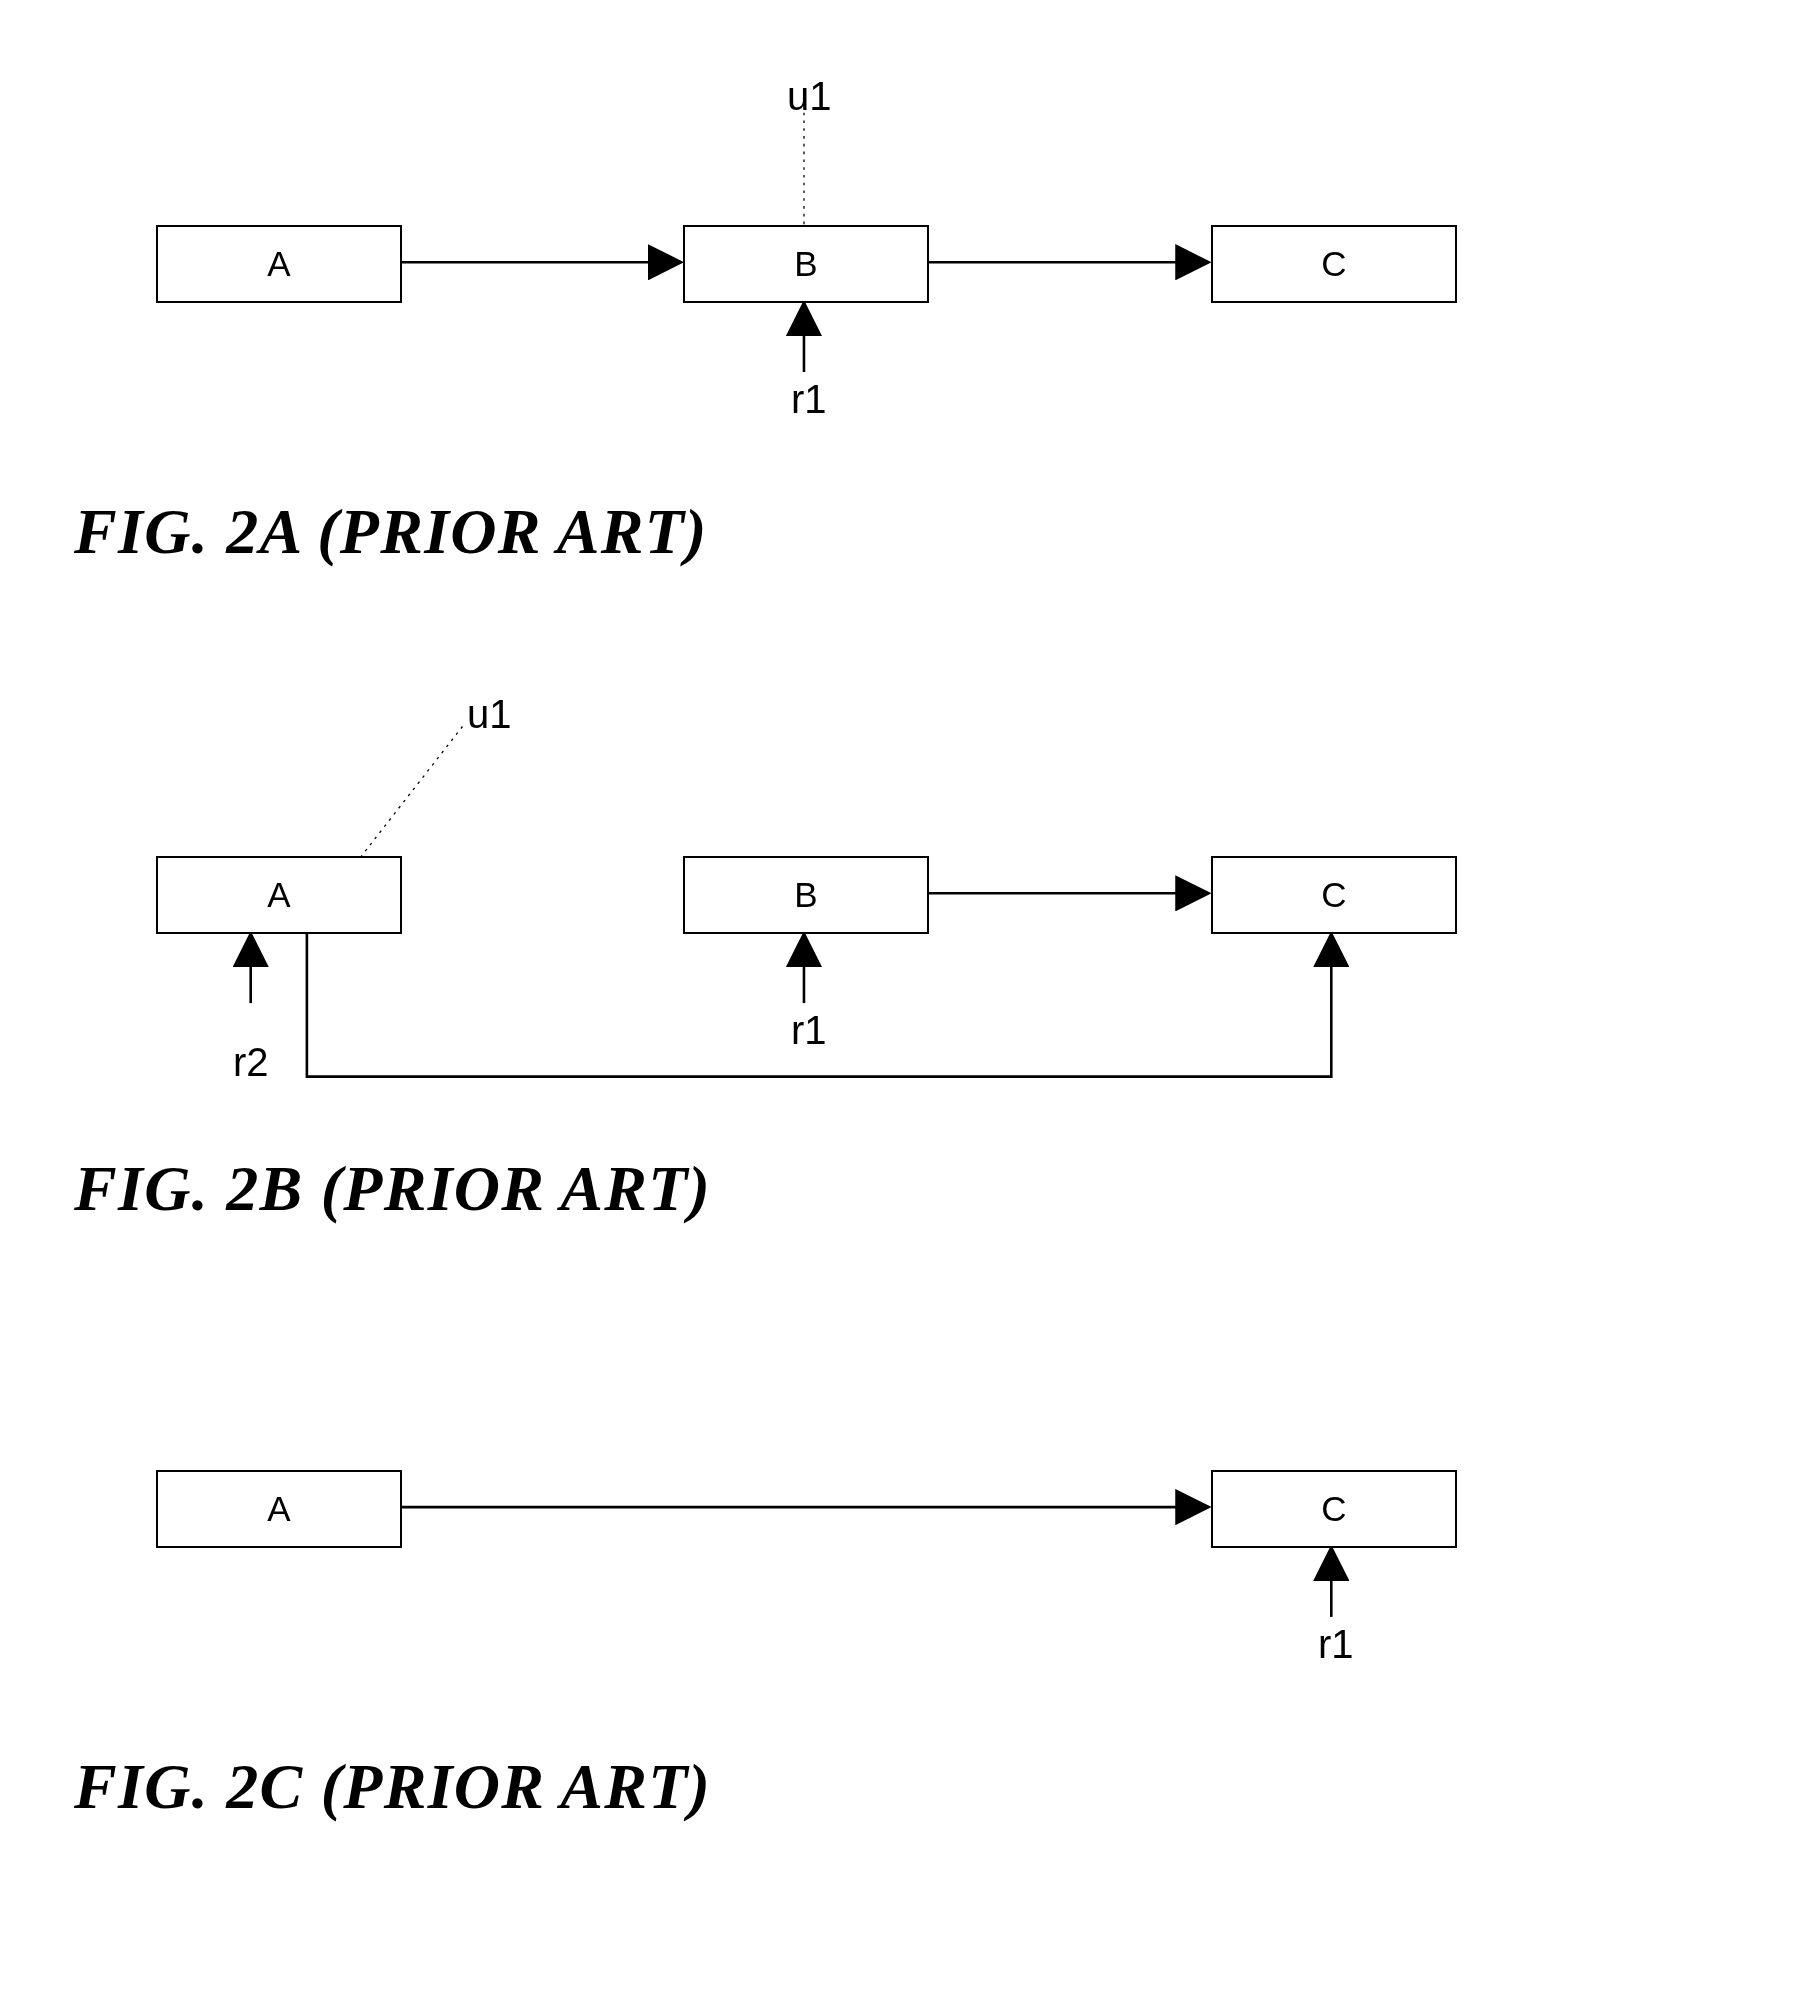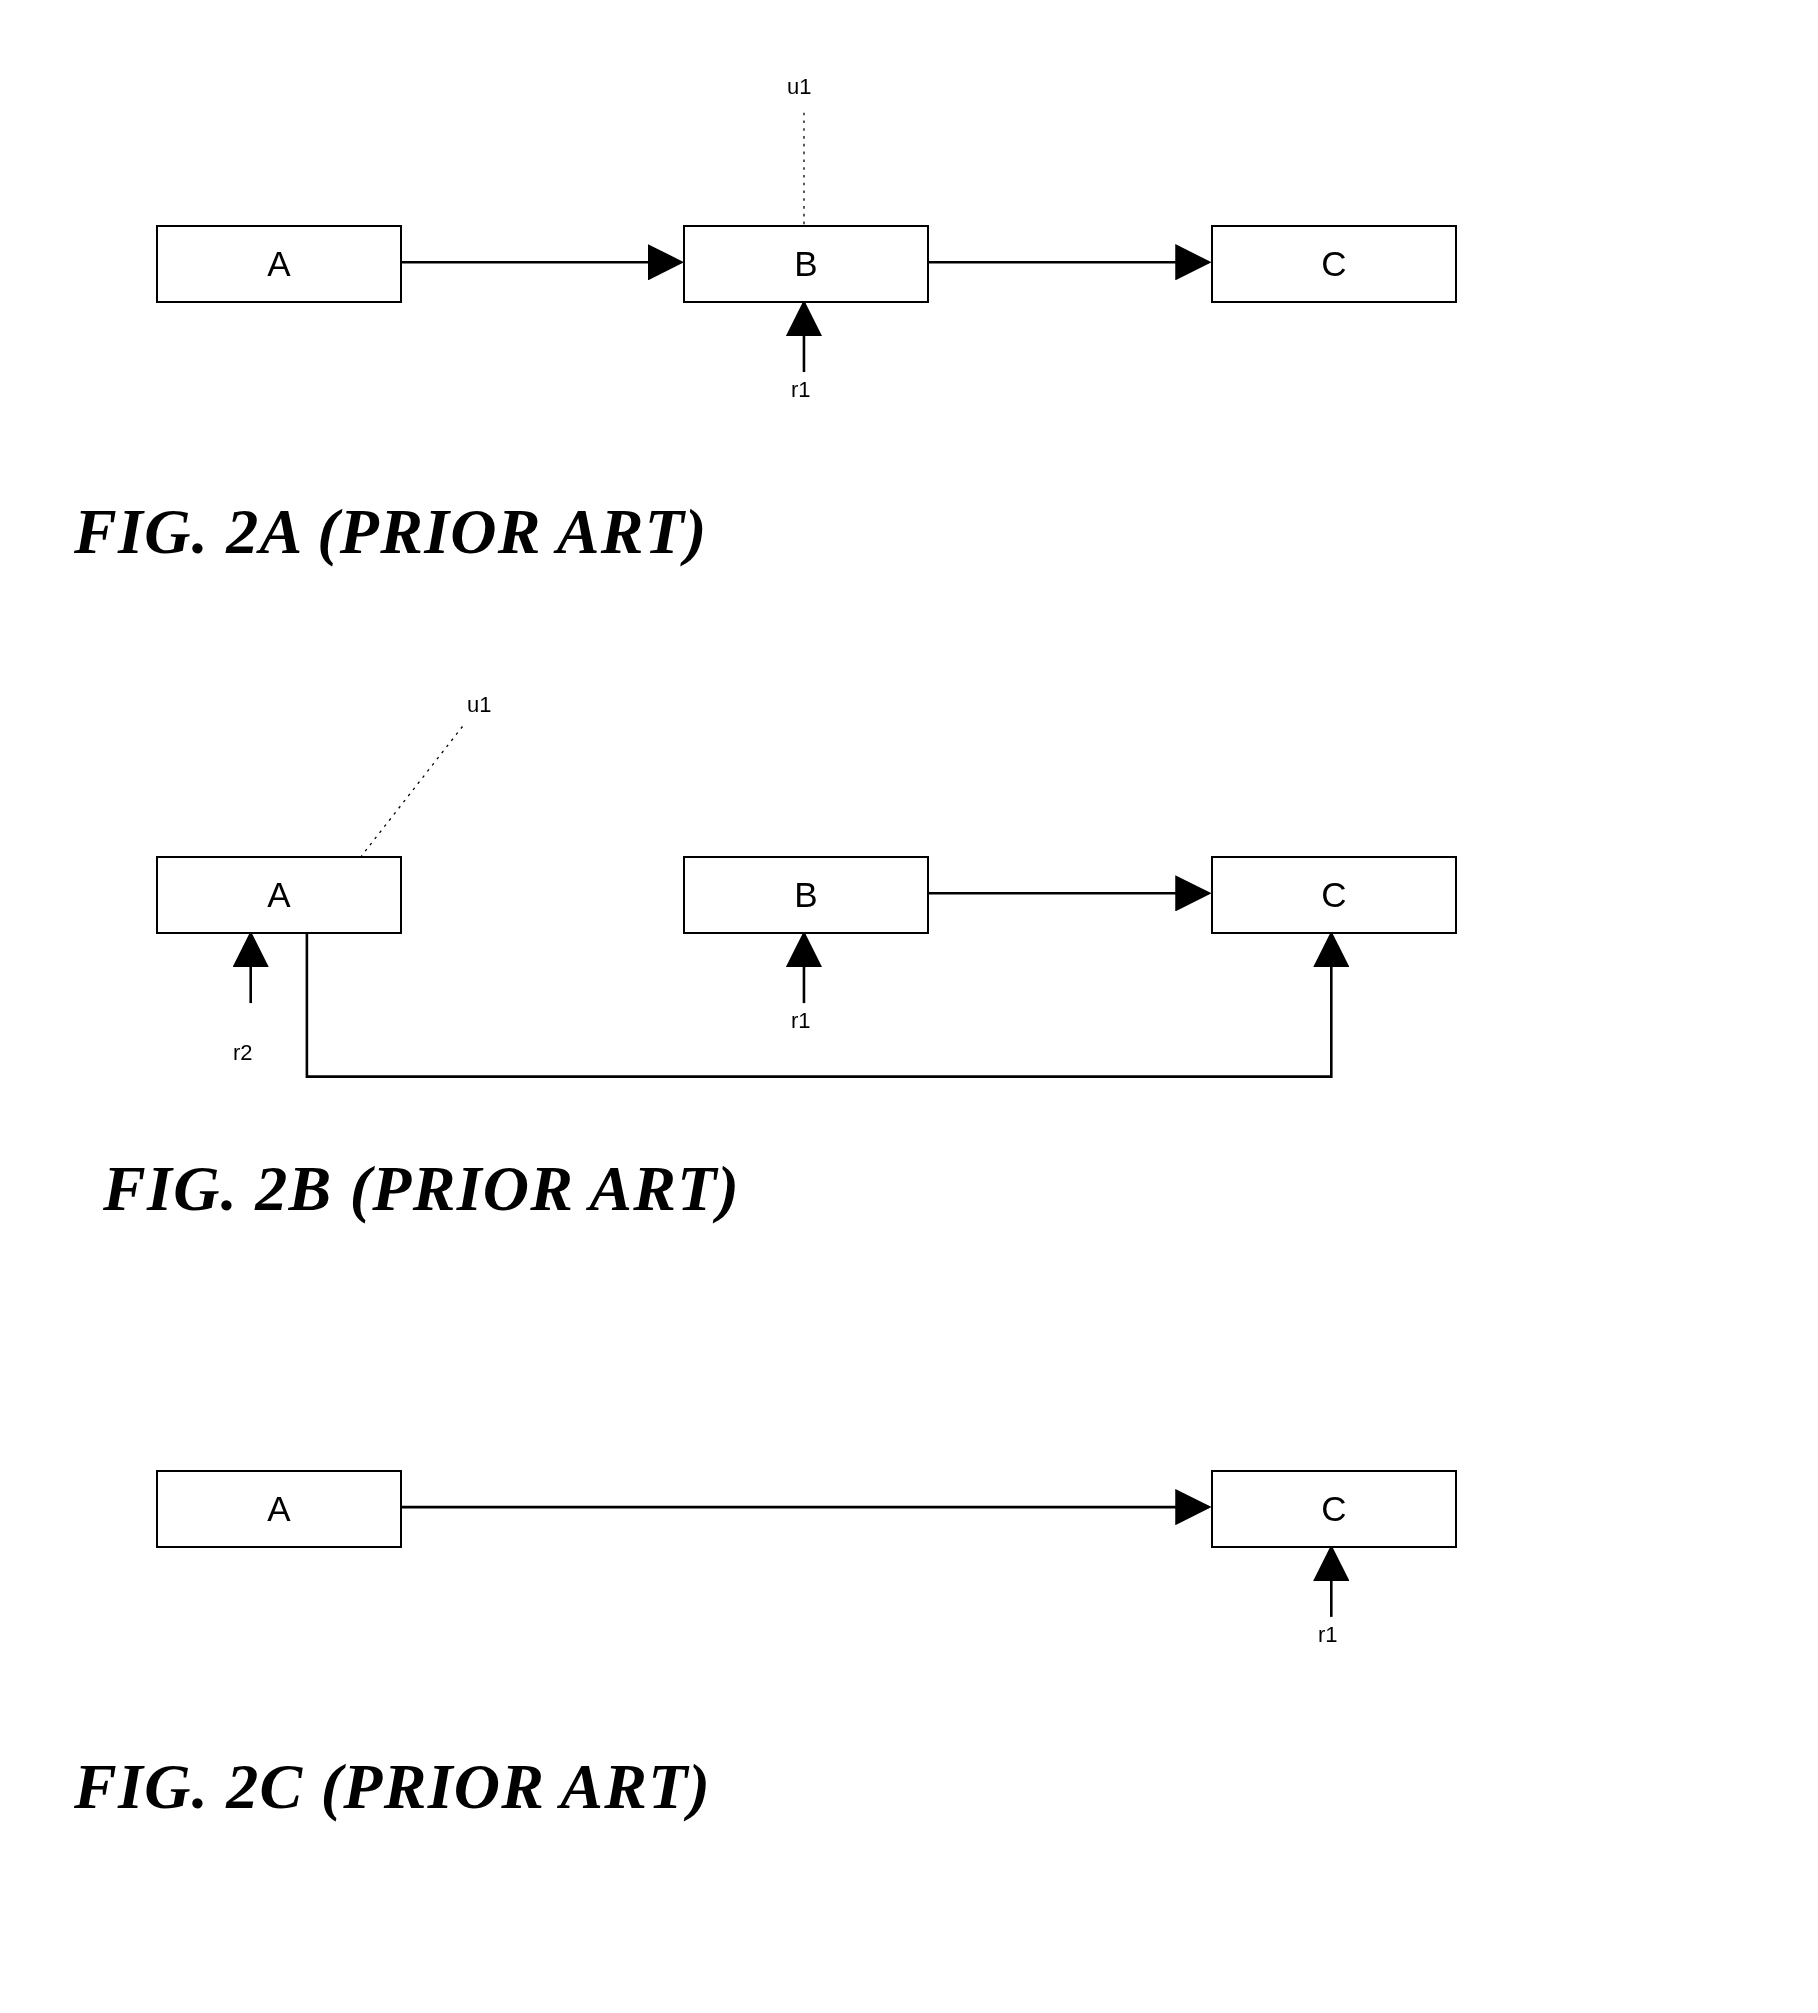--- a/index.html
+++ b/index.html
@@ -18,21 +18,21 @@
     position: absolute;
     border: 2.6px solid #000;
     background: #fff;
     display: flex;
     align-items: center;
     justify-content: center;
     font-size: 35px;
   }
   .lbl {
     position: absolute;
-    font-size: 22px;
+    font-size: 40px;
     white-space: nowrap;
   }
   .caption {
     position: absolute;
     font-family: Liberation Serif, serif;
     font-weight: bold;
     font-style: italic;
     font-size: 64px;
     letter-spacing: 0.02em;
     text-align: center;
@@ -103,21 +103,21 @@
     <span>B</span>
   </div>
   <div class="node" style="left:1211px; top:856px; width:242px; height:74px;">
     <span>C</span>
   </div>
 
   <div class="lbl" style="left:467px; top:692px;">u1</div>
   <div class="lbl" style="left:233px; top:1008px;margin-top:32px;">r2</div>
   <div class="lbl" style="left:791px; top:1008px;">r1</div>
 
-  <div class="caption" style="left:74px; top:1152px;margin-left:29px;">FIG. 2B (PRIOR ART)</div>
+  <div class="caption" style="left:74px; top:1152px;">FIG. 2B (PRIOR ART)</div>
 
   <div class="node" style="left:156px; top:1470px; width:242px; height:74px;">
     <span>A</span>
   </div>
   <div class="node" style="left:1211px; top:1470px; width:242px; height:74px;">
     <span>C</span>
   </div>
 
   <div class="lbl" style="left:1318px; top:1622px;">r1</div>
 

